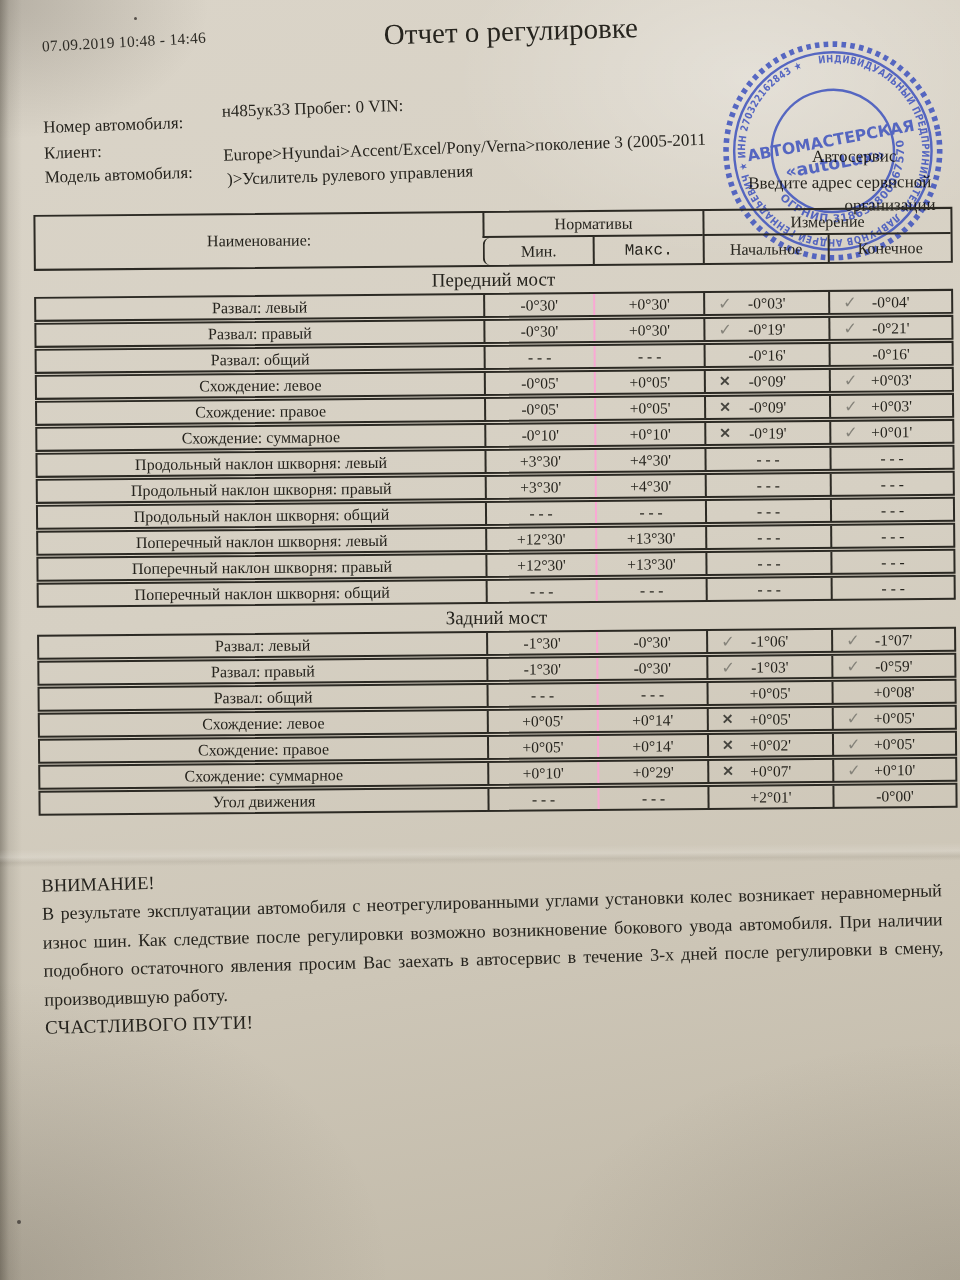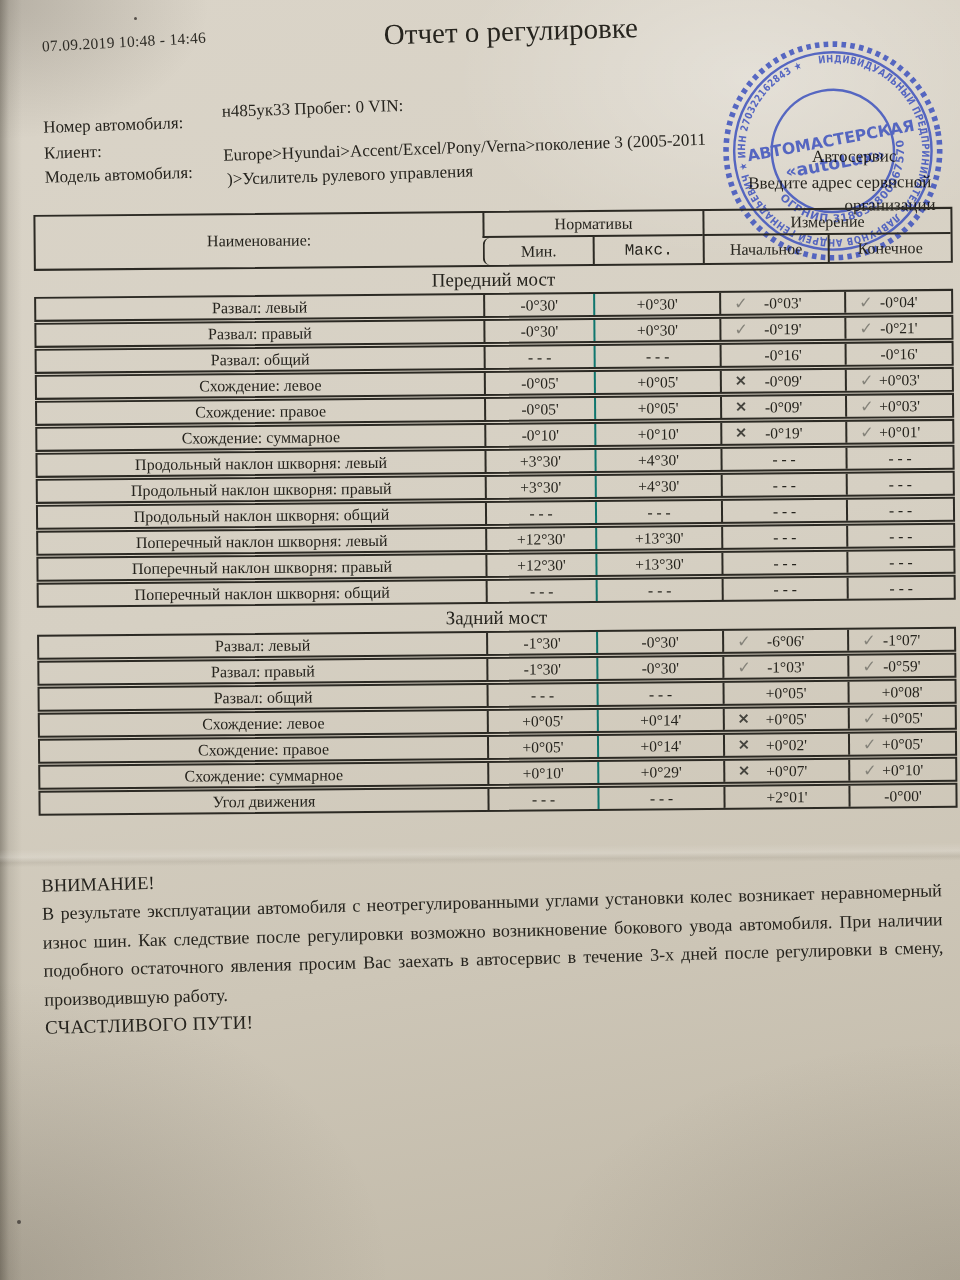--- a/index.html
+++ b/index.html
@@ -54,21 +54,21 @@
   .h-min{grid-row:2;grid-column:2;border-left:2px solid #2c2a24;border-radius:7px;}
   .h-max{grid-row:2;grid-column:3;border-left:2px solid #2c2a24;font-family:Liberation Mono, monospace;}
   .h-init{grid-row:2;grid-column:4;border-left:2px solid #2c2a24;}
   .h-final{grid-row:2;grid-column:5;border-left:2px solid #2c2a24;}
 
   .axle-title{height:26px;line-height:26px;text-align:center;font-size:19px;}
   .trow{display:flex;box-sizing:border-box;height:25px;border:2px solid #2c2a24;margin-bottom:1px;}
   .cell{box-sizing:border-box;display:flex;align-items:center;justify-content:center;font-size:15.5px;white-space:nowrap;}
   .cell.name{width:447px;font-size:16px;}
   .cell.min{width:110px;border-left:2px solid #2c2a24;}
-  .cell.max{width:126px;border-left:2px solid #0f766e;}
+  .cell.max{width:110px;border-left:2px solid #f9a8d4;}
   .cell.init{width:125px;border-left:2px solid #2c2a24;position:relative;}
   .cell.final{flex:1;border-left:2px solid #2c2a24;position:relative;}
   .mark{position:absolute;left:13px;top:50%;transform:translateY(-50%);line-height:1;}
   .mark.check{color:#85837a;font-size:16px;}
   .mark.cross{color:#45443e;font-size:14px;font-weight:bold;}
 
   .footer{position:absolute;left:38px;top:872px;width:900px;transform:rotate(-1deg);transform-origin:left top;}
   .warn-title{font-size:18.5px;margin-bottom:3px;}
   .warn-text{font-size:18px;line-height:28.5px;text-align:justify;}
   .farewell{font-size:19px;margin-top:3px;letter-spacing:.4px;}
@@ -290,21 +290,21 @@
 
     <div class="section">
       <div class="axle-title">Задний мост</div>
       <div class="rows">
   <div class="trow">
     <div class="cell name">Развал: левый</div>
     <div class="cell min">-1°30'</div>
     <div class="cell max">-0°30'</div>
     <div class="cell init">
               <span class="mark check">✓</span>
-              <span class="val">-6°06'</span>
+              <span class="val">-1°06'</span>
             </div>
     <div class="cell final">
               <span class="mark check">✓</span>
               <span class="val">-1°07'</span>
             </div>
   </div>
 
   <div class="trow">
     <div class="cell name">Развал: правый</div>
     <div class="cell min">-1°30'</div>

